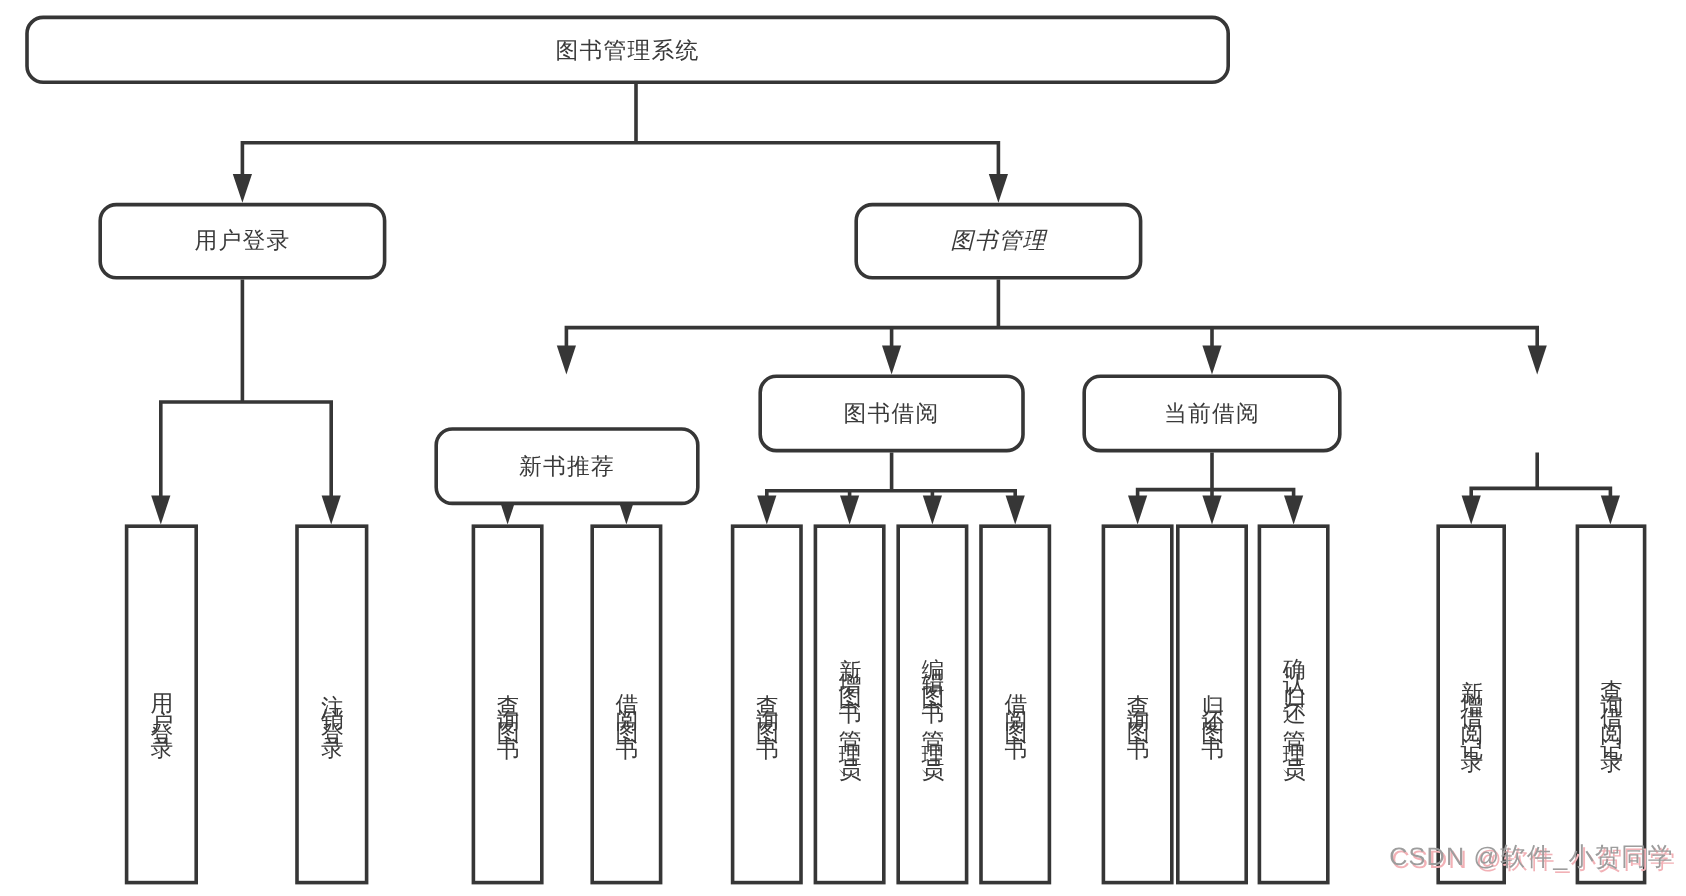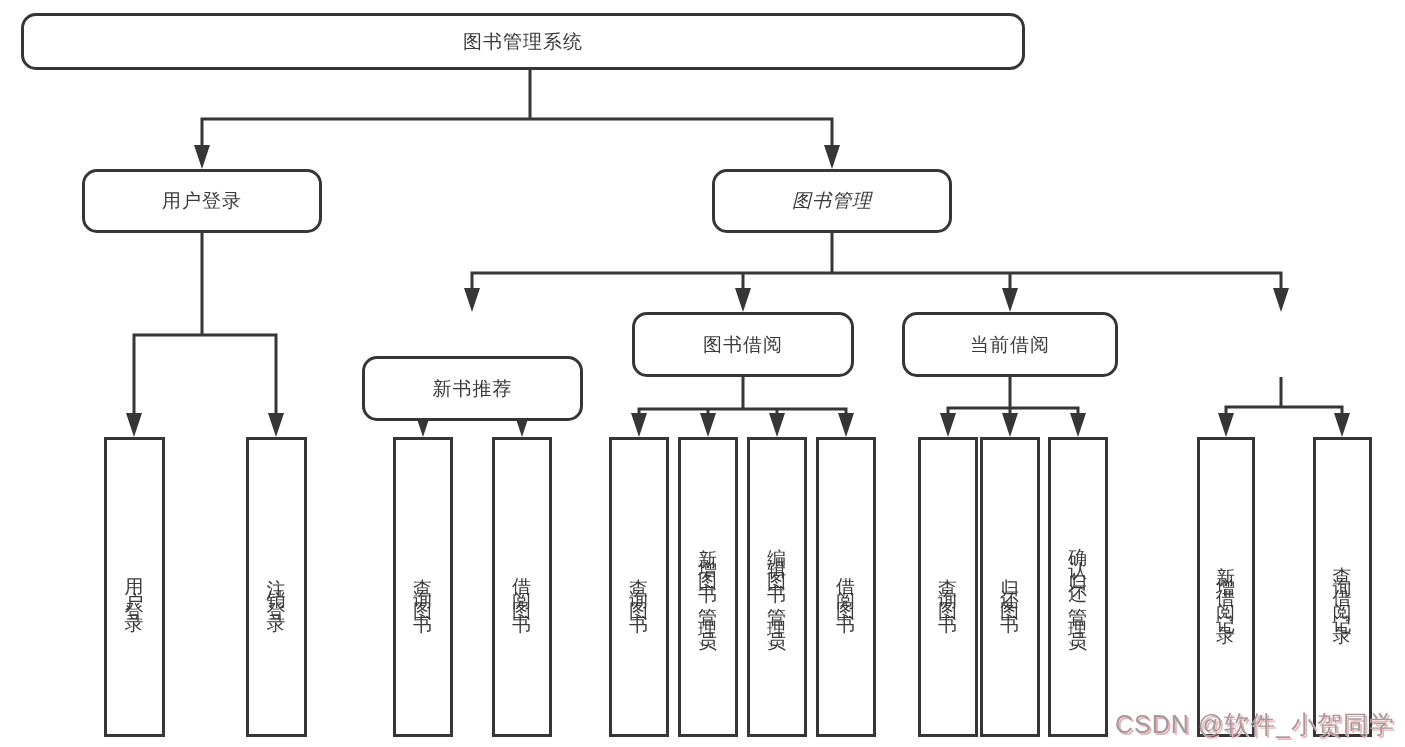--- a/index.html
+++ b/index.html
@@ -33,22 +33,22 @@
   .vtext {
     writing-mode: vertical-rl;
     text-orientation: mixed;
     letter-spacing: 12px;
     line-height: 1;
     white-space: nowrap;
   }
   .watermark {
     position: absolute;
     right: 10px;
-    bottom: 6px;
-    font-size: 25px;
+    bottom: 19px;
+    font-size: 21px;
     color: #9d9d9d;
     text-shadow: 2px 2px 0 #f2b1b6;
     letter-spacing: 1px;
   }
 </style>
 </head>
 <body>
 
 <div class="canvas">
 

